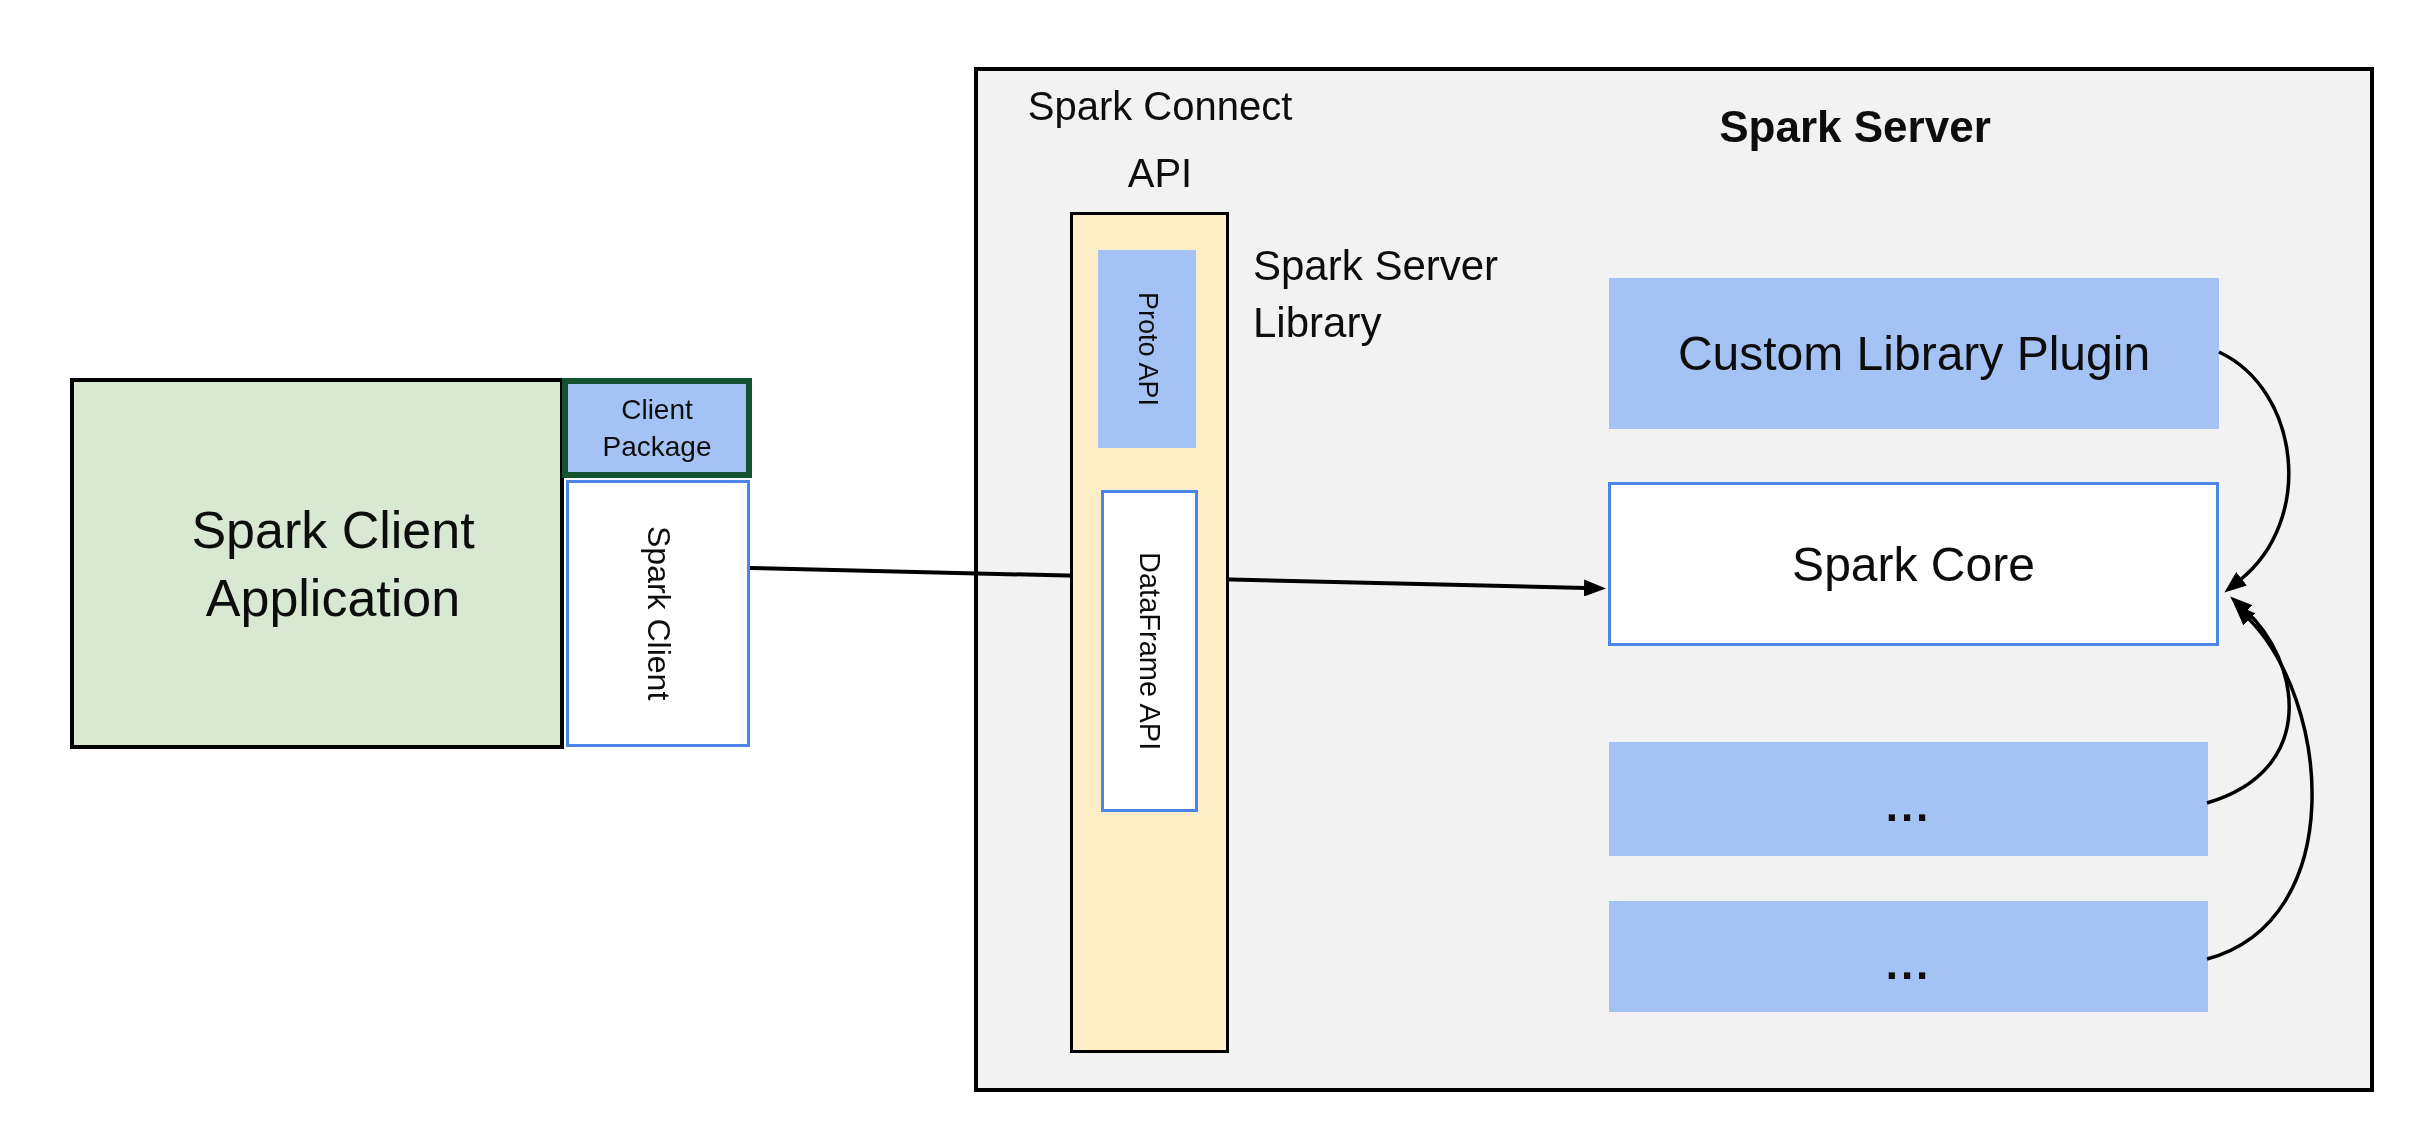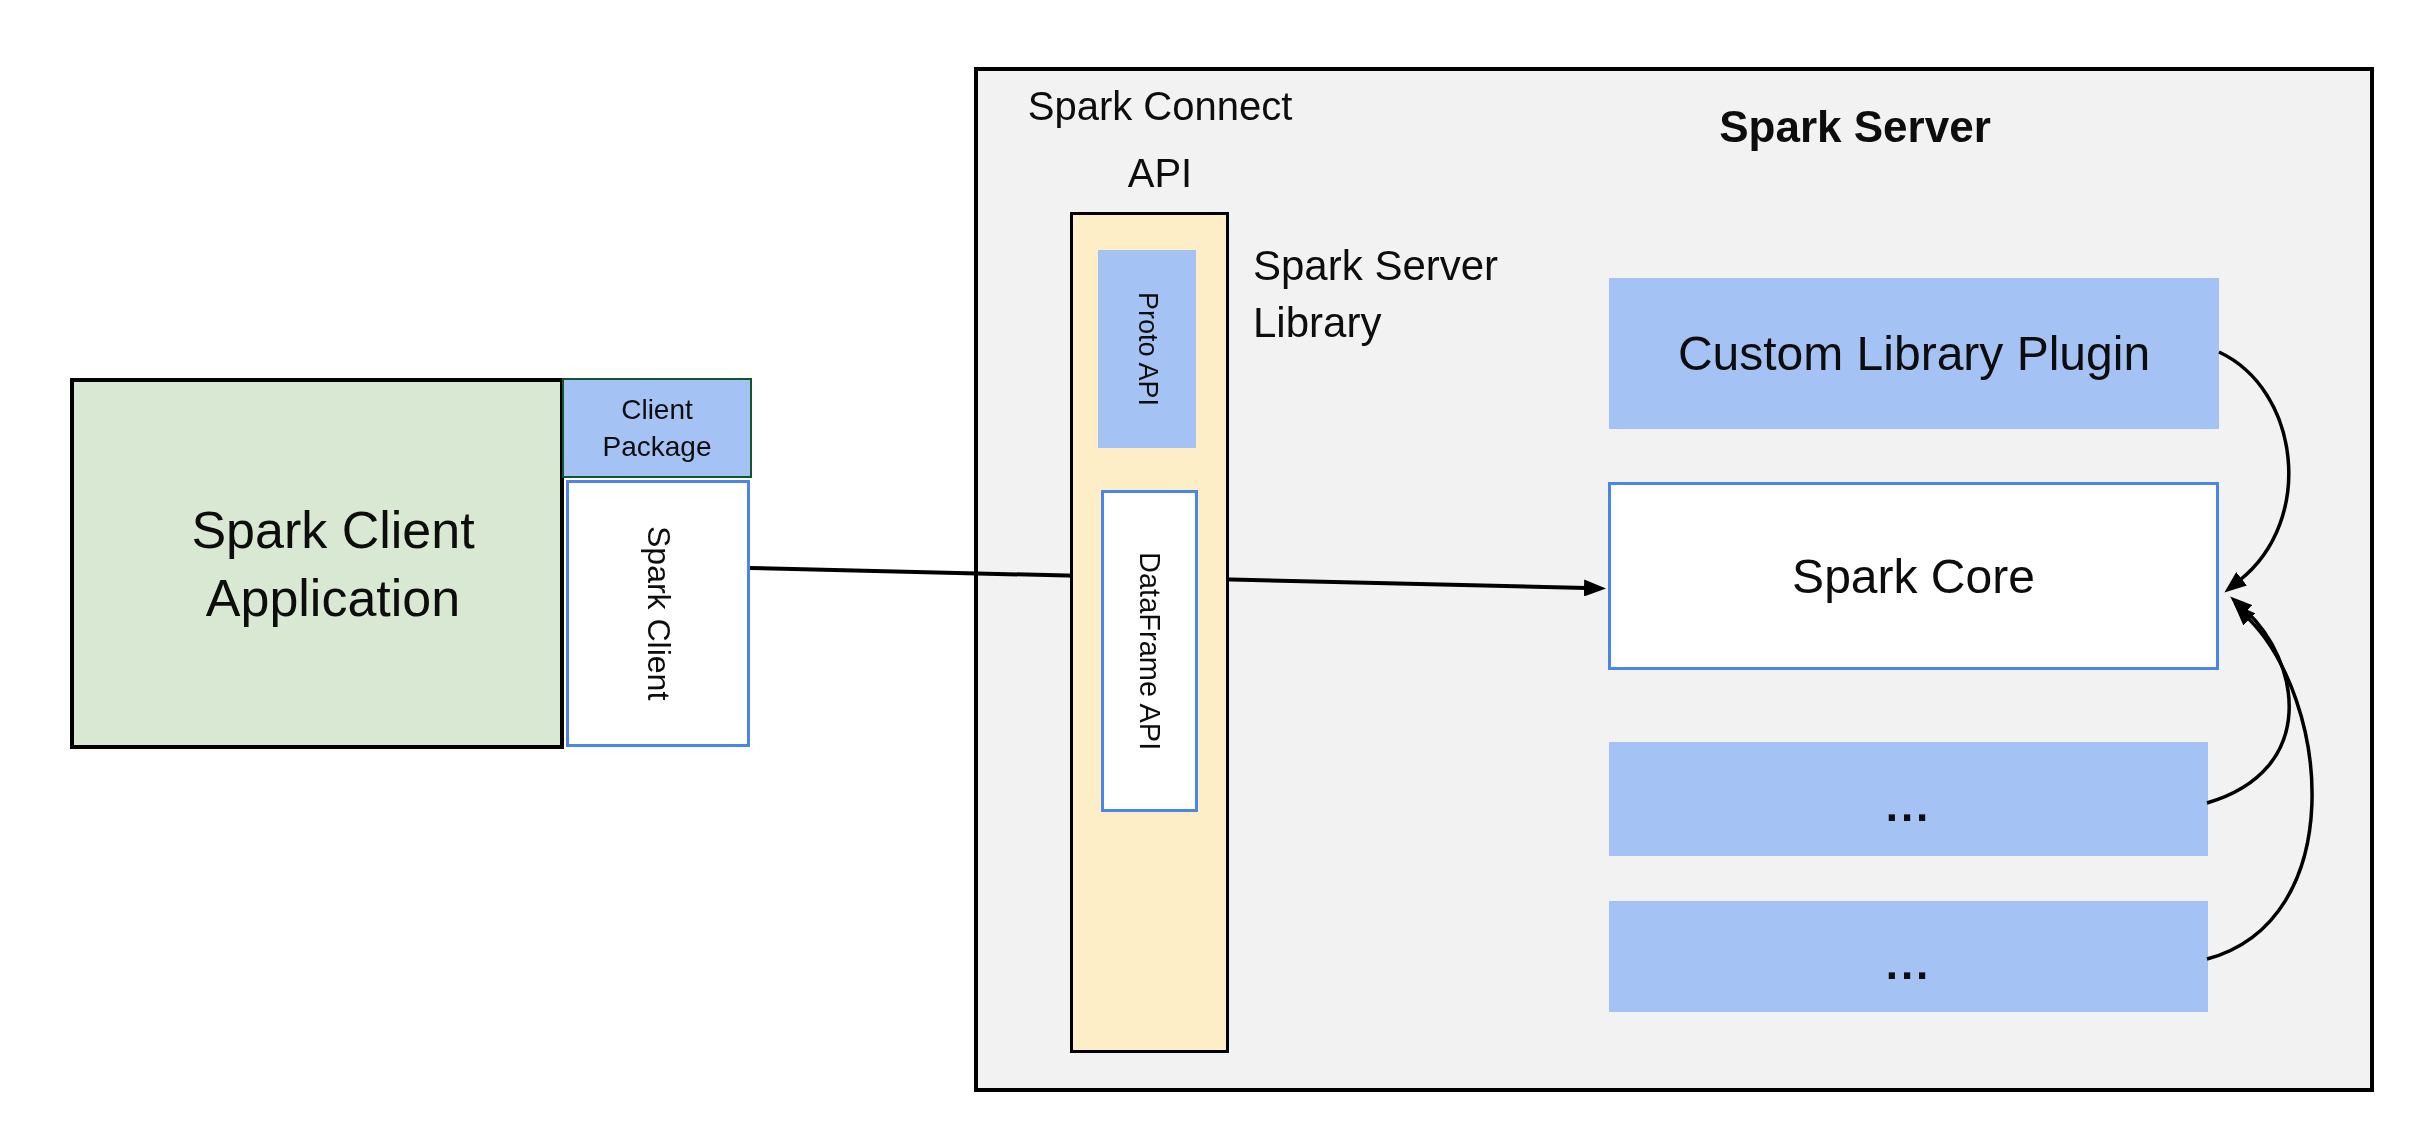--- a/index.html
+++ b/index.html
@@ -31,21 +31,21 @@
 
   <div class="abs hdr label" style="left:960px;top:73px;width:400px;">Spark Connect
 API</div>
   <div class="abs hdr-bold" style="left:1625px;top:102px;width:460px;">Spark Server</div>
   <div class="abs lib-lbl label" style="left:1253px;top:237px;width:400px;">Spark Server
 Library</div>
 
   <div class="abs bluebox center-txt bigtxt" style="left:1609px;top:278px;width:610px;height:151px;">
     <span>Custom Library Plugin</span>
   </div>
-  <div class="abs whitebox center-txt bigtxt" style="left:1608px;top:482px;width:611px;height:188px;">
+  <div class="abs whitebox center-txt bigtxt" style="left:1608px;top:482px;width:611px;height:164px;">
     <span>Spark Core</span>
   </div>
   <div class="abs bluebox center-txt dots" style="left:1609px;top:742px;width:599px;height:114px;">
     <span>...</span>
   </div>
   <div class="abs bluebox center-txt dots" style="left:1609px;top:901px;width:599px;height:111px;">
     <span>...</span>
   </div>
 
   <div class="abs center-txt greentxt label" style="left:70px;top:378px;width:494px;height:371px;background:#d9e8d2;border:4px solid #000000;">
@@ -69,21 +69,21 @@
 
   <div class="abs" style="left:1070px;top:212px;width:159px;height:841px;background:#fdeec8;border:3px solid #000000;">
     <div class="abs bluebox center-txt" style="left:25px;top:35px;width:98px;height:198px;font-size:27px;">
       <span class="vt">Proto  API</span>
     </div>
     <div class="abs whitebox center-txt" style="left:28px;top:275px;width:97px;height:322px;font-size:29px;">
       <span class="vt">DataFrame API</span>
     </div>
   </div>
 
-  <div class="abs bluebox center-txt label" style="left:562px;top:378px;width:190px;height:100px;border:2px solid #14532d;font-size:28px;line-height:37px;">
+  <div class="abs bluebox center-txt label" style="left:562px;top:378px;width:190px;height:100px;border:6px solid #14532d;font-size:28px;line-height:37px;">
     <span>Client
 Package</span>
   </div>
   <div class="abs whitebox center-txt" style="left:566px;top:480px;width:184px;height:267px;font-size:32px;">
     <span class="vt">Spark Client</span>
   </div>
 
 </div>
 
 </body></html>

